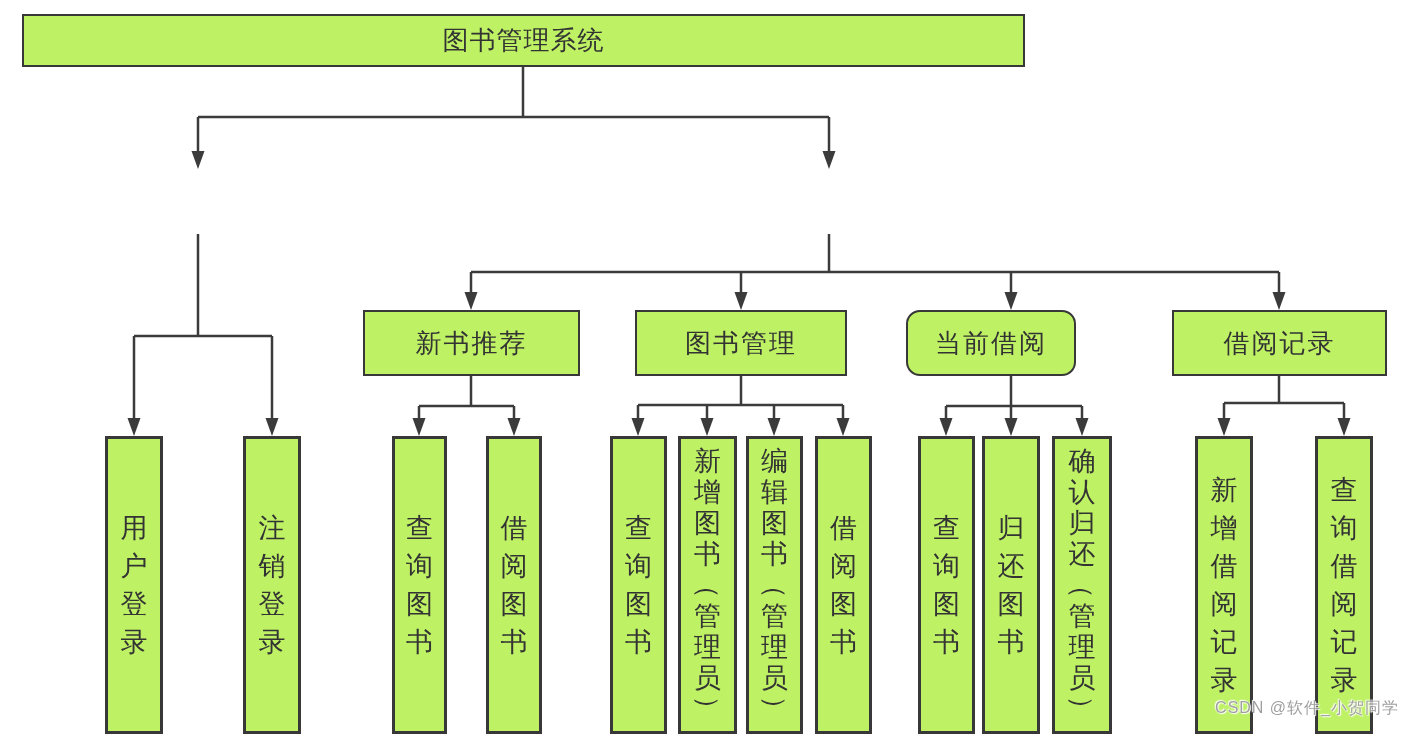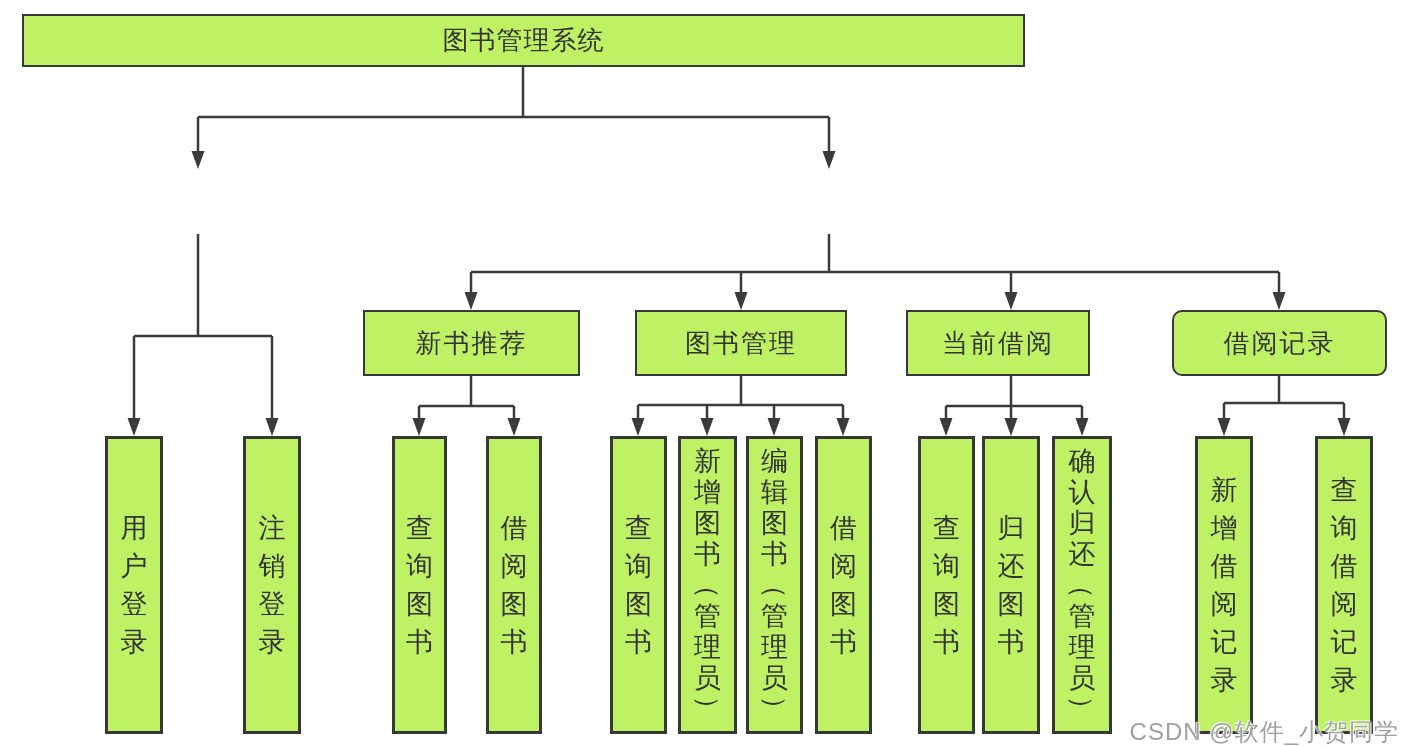--- a/index.html
+++ b/index.html
@@ -41,36 +41,36 @@
     height: 30px;
     line-height: 30px;
     font-size: 27px;
     text-align: center;
     color: #333333;
   }
   .v-char.rot { transform: rotate(90deg); }
   .watermark {
     position: absolute;
     right: 6px;
-    top: 716px;
+    top: 698px;
     z-index: 3;
-    font-size: 24px;
+    font-size: 16px;
     color: #9f9f9f;
     letter-spacing: 1px;
     white-space: nowrap;
     text-shadow: 0 0 2px #ffffff, 1px 1px 1px #ffffff, -1px -1px 1px #ffffff;
   }
   
   #n-root  { left: 22px;  top: 14px;  width: 1003px; height: 53px; }
   #n-l2a   { left: 81px;  top: 169px; width: 235px; height: 65px; }
   #n-l2b   { left: 712px; top: 169px; width: 234px; height: 65px; }
   #n-l3a   { left: 363px; top: 310px; width: 217px; height: 66px; }
   #n-l3b   { left: 635px; top: 310px; width: 212px; height: 66px; }
-  #n-l3c   { left: 906px; top: 310px; width: 184px; height: 66px; }
-  #n-l3d   { left: 1172px; top: 310px; width: 215px; height: 66px; border-radius: 10px; }
+  #n-l3c   { left: 906px; top: 310px; width: 170px; height: 66px; border-radius: 14px; }
+  #n-l3d   { left: 1172px; top: 310px; width: 215px; height: 66px; }
   .leaf    { top: 436px; height: 298px; }
   #n-f1  { left: 105px;  width: 58px; }
   #n-f2  { left: 243px;  width: 58px; }
   #n-f3  { left: 392px;  width: 55px; }
   #n-f4  { left: 486px;  width: 56px; }
   #n-f5  { left: 610px;  width: 57px; }
   #n-f6  { left: 678px;  width: 59px; }
   #n-f7  { left: 746px;  width: 57px; }
   #n-f8  { left: 815px;  width: 57px; }
   #n-f9  { left: 918px;  width: 57px; }

